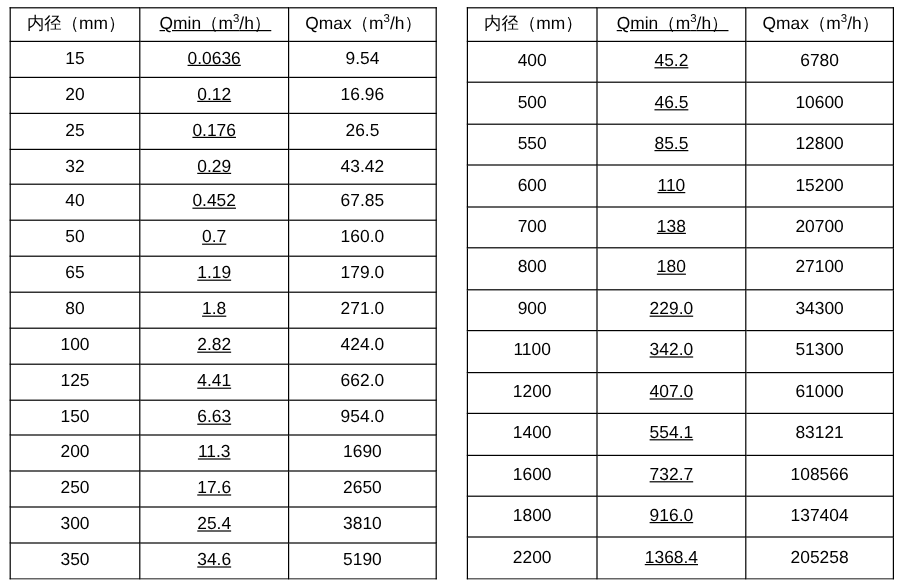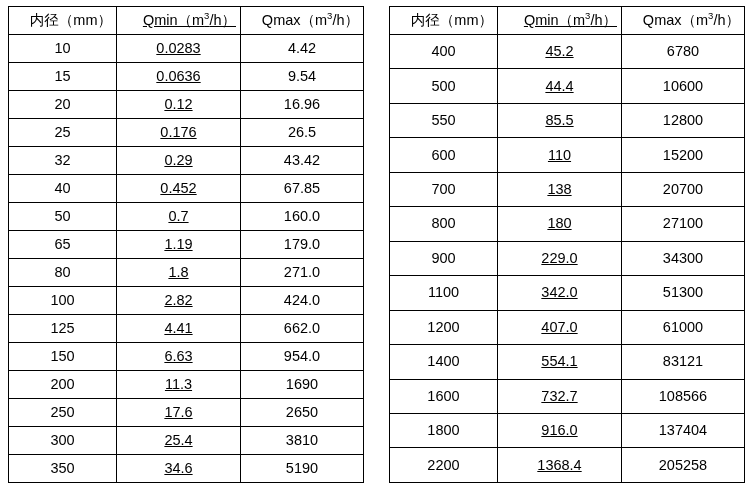--- a/index.html
+++ b/index.html
@@ -33,21 +33,21 @@
     height: 27px;
     line-height: 27px;
     padding: 0 4px;
     font-size: 14.5px;
     font-weight: normal;
     text-align: center;
     white-space: nowrap;
     box-sizing: border-box;
   }
   table.spec-table thead td {
-    text-align: right;
+    text-align: center;
     padding-left: 6px;
   }
   
   .c-dia { width: 108px; }
   .c-qmin { width: 124px; text-decoration: underline; }
   .c-qmax { width: 123px; }
 
   .unit-sup {
     font-size: 9.5px;
     vertical-align: super;
@@ -61,25 +61,20 @@
   <table class="spec-table">
     <thead>
       <tr>
         <td class="c-dia">内径（mm）</td>
         <td class="c-qmin">Qmin（m<span class="unit-sup">3</span>/h）</td>
         <td class="c-qmax">Qmax（m<span class="unit-sup">3</span>/h）</td>
       </tr>
     </thead>
     <tbody>
         <tr>
-          <td class="c-dia">10</td>
-          <td class="c-qmin">0.0283</td>
-          <td class="c-qmax">4.42</td>
-        </tr>
-        <tr>
           <td class="c-dia">15</td>
           <td class="c-qmin">0.0636</td>
           <td class="c-qmax">9.54</td>
         </tr>
         <tr>
           <td class="c-dia">20</td>
           <td class="c-qmin">0.12</td>
           <td class="c-qmax">16.96</td>
         </tr>
         <tr>
@@ -159,21 +154,21 @@
       </tr>
     </thead>
     <tbody>
         <tr>
           <td class="c-dia">400</td>
           <td class="c-qmin">45.2</td>
           <td class="c-qmax">6780</td>
         </tr>
         <tr>
           <td class="c-dia">500</td>
-          <td class="c-qmin">44.4</td>
+          <td class="c-qmin">46.5</td>
           <td class="c-qmax">10600</td>
         </tr>
         <tr>
           <td class="c-dia">550</td>
           <td class="c-qmin">85.5</td>
           <td class="c-qmax">12800</td>
         </tr>
         <tr>
           <td class="c-dia">600</td>
           <td class="c-qmin">110</td>

